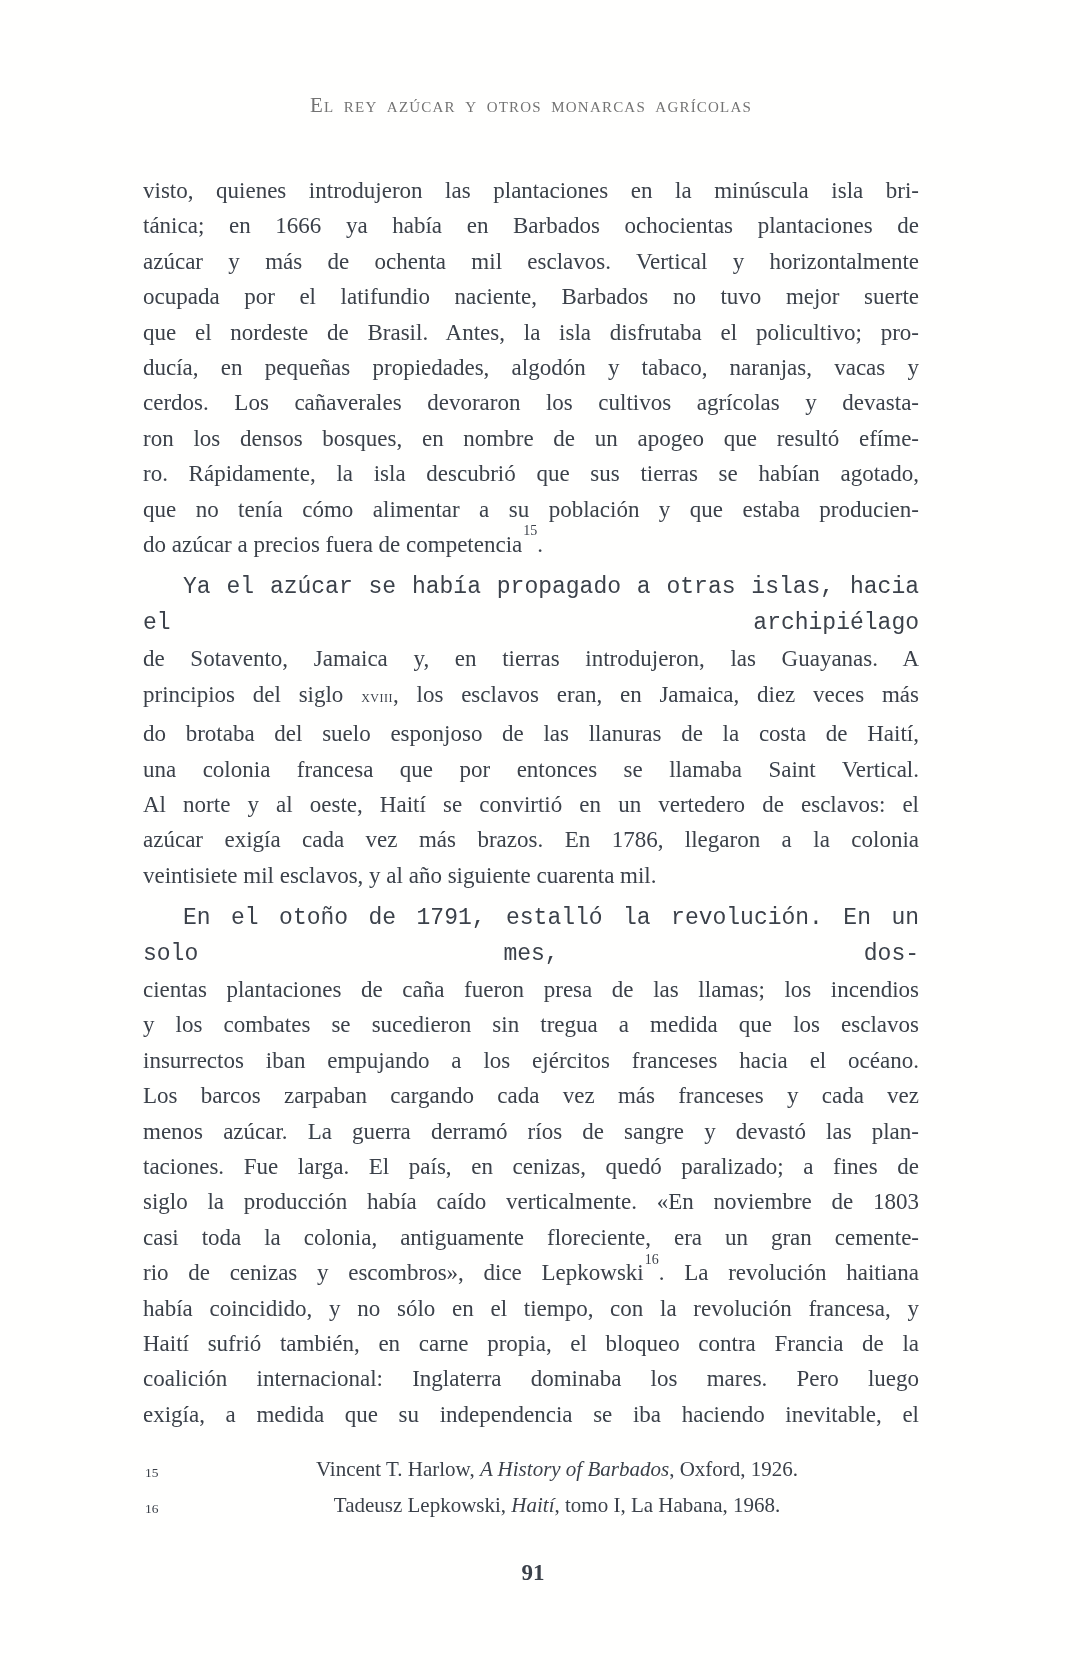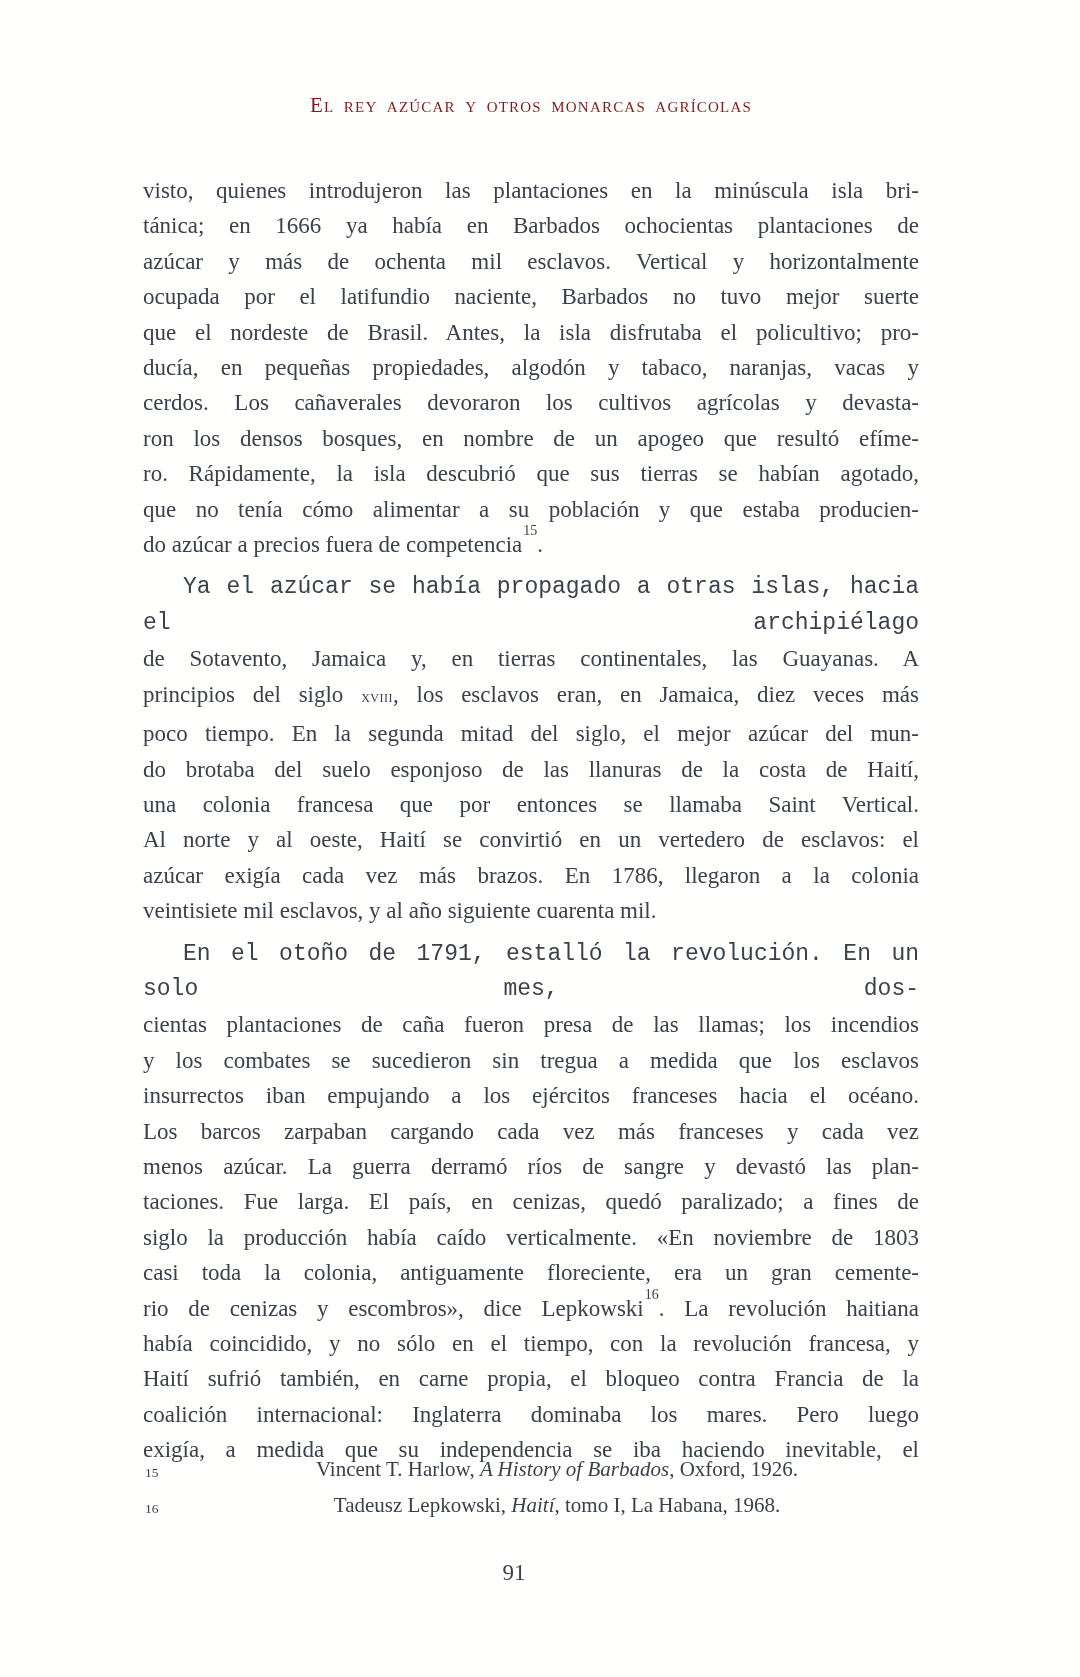--- a/index.html
+++ b/index.html
@@ -14,21 +14,21 @@
   .running-header {
     position: absolute;
     top: 93px;
     left: 135px;
     width: 792px;
     text-align: center;
     font-variant: small-caps;
     font-size: 21px;
     letter-spacing: 1.2px;
     word-spacing: 3px;
-    color: #7f1d1d;
+    color: #737373;
   }
   .body-text {
     position: absolute;
     top: 165px;
     left: 135px;
     width: 792px;
     font-size: 23px;
     line-height: 35.4px;
     color: #3b414a;
   }
@@ -59,25 +59,26 @@
     width: 52px;
     padding-left: 10px;
     padding-top: 3px;
     font-size: 13.5px;
     flex: 0 0 auto;
   }
   .fn-text { flex: 1 1 auto; text-align: center; }
   .page-number {
     position: absolute;
     top: 1560px;
-    left: 118px;
+    left: 137px;
     width: 792px;
     text-align: center;
     font-size: 23px;
     color: #3b414a;
+    font-weight: bold;
   }
 </style>
 </head>
 <body>
 
 <div class="page">
   <div class="running-header">El rey azúcar y otros monarcas agrícolas</div>
 
   <div class="body-text">
       <div class="paragraph">
@@ -88,23 +89,22 @@
         <div class="line just">que el nordeste de Brasil. Antes, la isla disfrutaba el policultivo; pro-</div>
         <div class="line just">ducía, en pequeñas propiedades, algodón y tabaco, naranjas, vacas y</div>
         <div class="line just">cerdos. Los cañaverales devoraron los cultivos agrícolas y devasta-</div>
         <div class="line just">ron los densos bosques, en nombre de un apogeo que resultó efíme-</div>
         <div class="line just">ro. Rápidamente, la isla descubrió que sus tierras se habían agotado,</div>
         <div class="line just">que no tenía cómo alimentar a su población y que estaba producien-</div>
         <div class="line">do azúcar a precios fuera de competencia<sup class="fnref">15</sup>.</div>
       </div>
       <div class="paragraph">
         <div class="line indent just">Ya el azúcar se había propagado a otras islas, hacia el archipiélago</div>
-        <div class="line just">de Sotavento, Jamaica y, en tierras continentales, las Guayanas. A</div>
+        <div class="line just">de Sotavento, Jamaica y, en tierras introdujeron, las Guayanas. A</div>
         <div class="line just">principios del siglo <span class="sc">XVIII</span>, los esclavos eran, en Jamaica, diez veces más</div>
-        <div class="line just">poco tiempo. En la segunda mitad del siglo, el mejor azúcar del mun-</div>
         <div class="line just">do brotaba del suelo esponjoso de las llanuras de la costa de Haití,</div>
         <div class="line just">una colonia francesa que por entonces se llamaba Saint Vertical.</div>
         <div class="line just">Al norte y al oeste, Haití se convirtió en un vertedero de esclavos: el</div>
         <div class="line just">azúcar exigía cada vez más brazos. En 1786, llegaron a la colonia</div>
         <div class="line">veintisiete mil esclavos, y al año siguiente cuarenta mil.</div>
       </div>
       <div class="paragraph">
         <div class="line indent just">En el otoño de 1791, estalló la revolución. En un solo mes, dos-</div>
         <div class="line just">cientas plantaciones de caña fueron presa de las llamas; los incendios</div>
         <div class="line just">y los combates se sucedieron sin tregua a medida que los esclavos</div>

